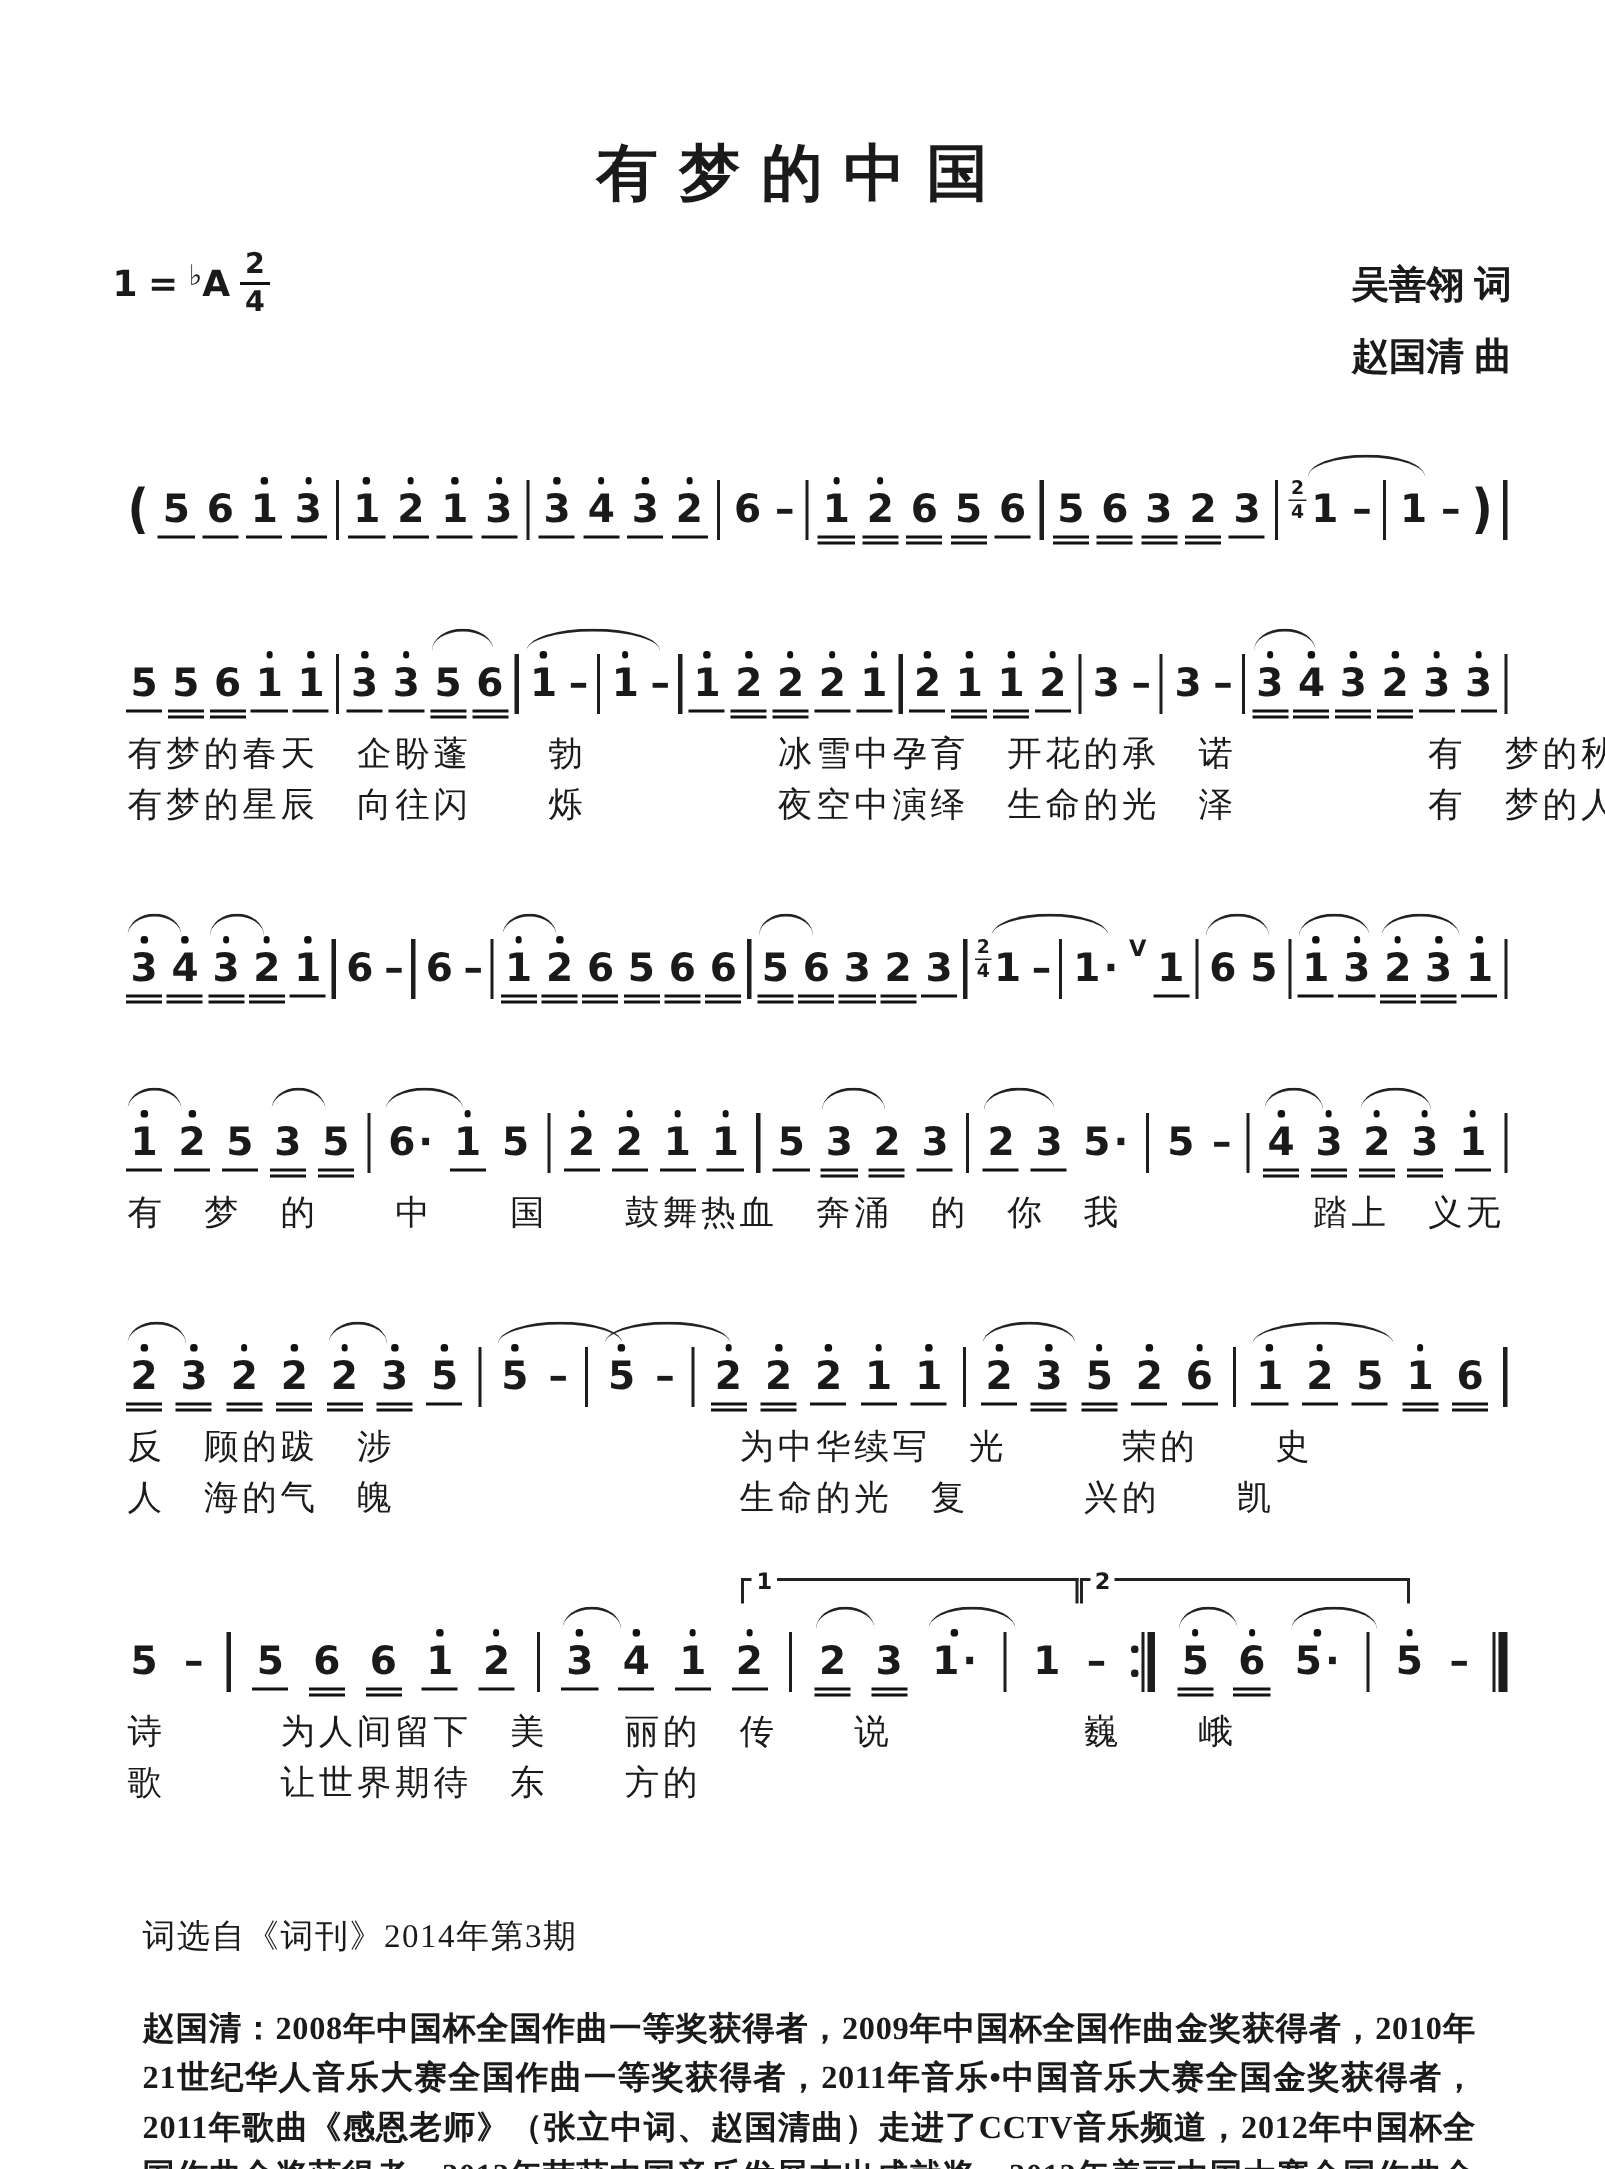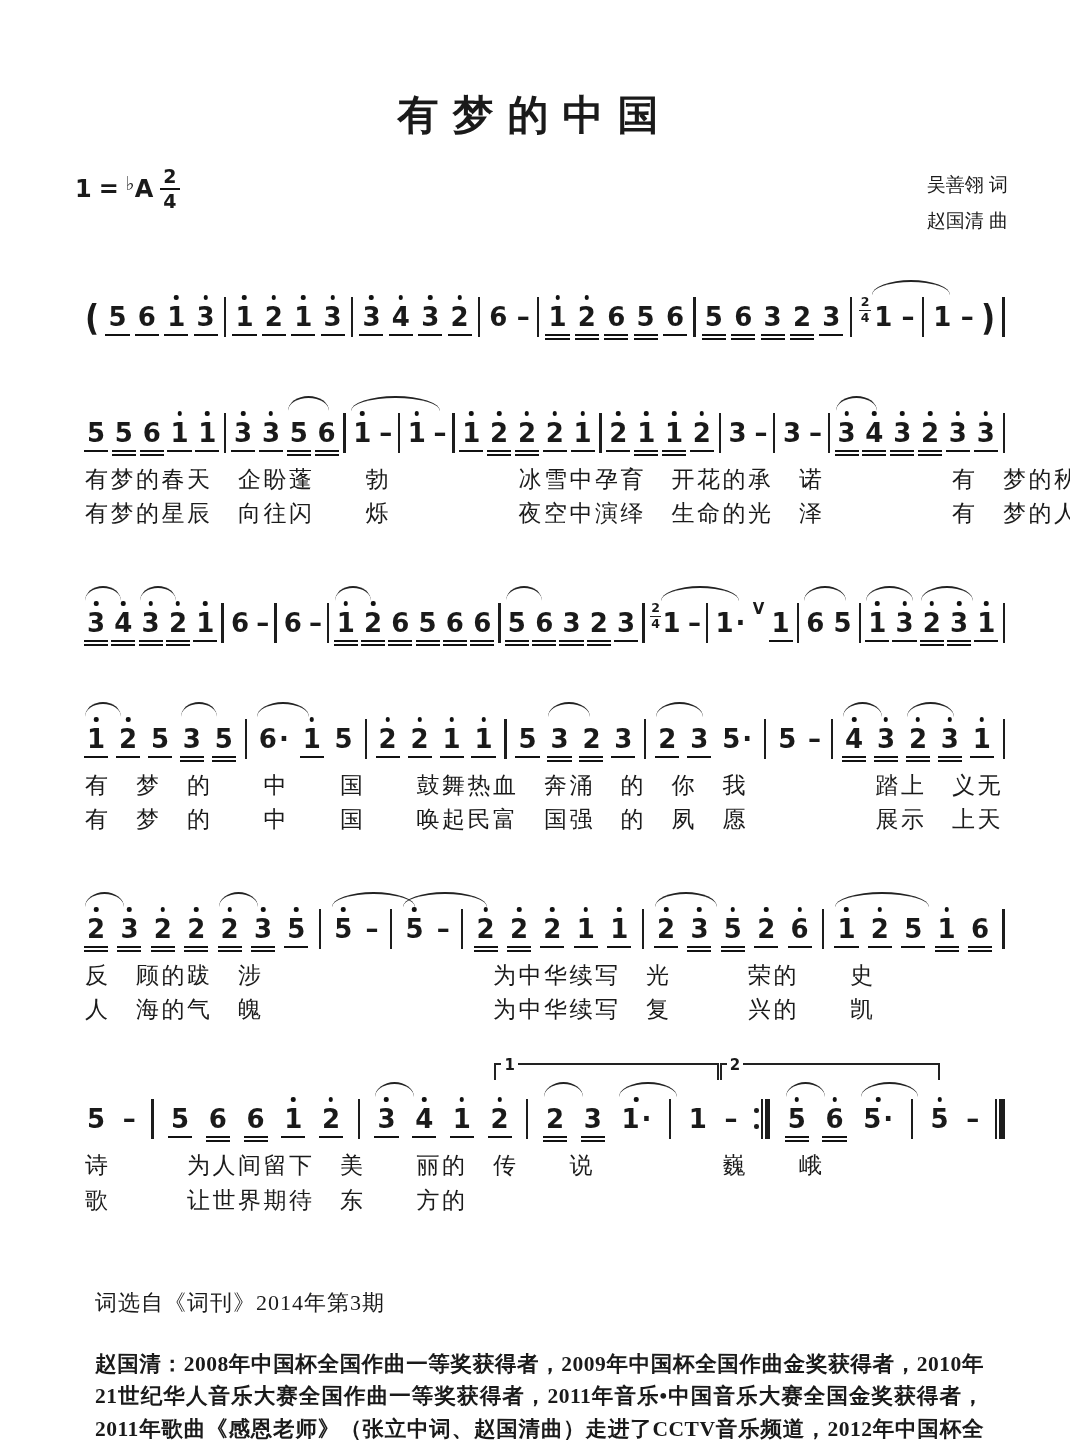--- a/index.html
+++ b/index.html
@@ -9,21 +9,21 @@
          font-weight:bold;font-size:41px;letter-spacing:14px;}
 
   .meta{display:flex;justify-content:space-between;align-items:flex-start;margin:24px 62px 0 75px;}
   .keysig{display:flex;align-items:center;gap:7px;font-family:"DejaVu Sans",sans-serif;
           font-weight:bold;font-size:24px;}
   .keysig .flat{font-size:19px;transform:translateY(-7px);display:inline-block;}
   .frac{display:inline-flex;flex-direction:column;align-items:center;line-height:1;font-size:19px;}
   .frac b{border-bottom:2px solid #111;padding:0 3px 2px;}
   .frac span{padding-top:2px;}
   .credits{text-align:right;font-family:"Liberation Sans","DejaVu Sans",sans-serif;
-           font-weight:normal;font-size:19px;line-height:1.9;}
+           font-weight:bold;font-size:25px;line-height:1.9;}
 
   #score{margin:10px 65px 0 85px;}
   .system{position:relative;margin-top:52px;}
   .system:first-child{margin-top:36px;}
   .notes{display:flex;justify-content:space-between;align-items:center;height:44px;padding-top:20px;
          font-family:"DejaVu Sans",sans-serif;font-weight:bold;font-size:26px;}
   .note{position:relative;display:inline-block;line-height:1;padding:0 2px;}
   .hi::before{content:"";position:absolute;top:-9px;left:50%;transform:translateX(-50%);
               width:4.5px;height:4.5px;border-radius:50%;background:#111;}
   .u1::after{content:"";position:absolute;left:-1px;right:-1px;bottom:-6px;height:2.2px;background:#111;}
@@ -263,21 +263,20 @@
           <span class="dash">–</span>
           <span class="bar"></span>
           <span class="note hi u2" style="position: relative;">4<i class="slur" style="--w: 39px;"></i></span>
           <span class="note hi u2">3</span>
           <span class="note hi u2" style="position: relative;">2<i class="slur" style="--w: 46.800000000000004px;"></i></span>
           <span class="note hi u2">3</span>
           <span class="note hi u1">1</span>
           <span class="bar"></span>
         </div>
         <div class="lyr">有　梦　的　　中　　国　　鼓舞热血　奔涌　的　你　我　　　　　踏上　义无</div>
-        <div class="lyr">有　梦　的　　中　　国　　唤起民富　国强　的　夙　愿　　　　　展示　上天</div>
       </div>
       <div class="system">
         <div class="notes">
           <span class="note hi u2" style="position: relative;">2<i class="slur" style="--w: 39px;"></i></span>
           <span class="note hi u2">3</span>
           <span class="note hi u2">2</span>
           <span class="note hi u2">2</span>
           <span class="note hi u2" style="position: relative;">2<i class="slur" style="--w: 39px;"></i></span>
           <span class="note hi u2">3</span>
           <span class="note hi u1">5</span>
@@ -301,21 +300,21 @@
           <span class="note hi u1">6</span>
           <span class="bar"></span>
           <span class="note hi u1" style="position: relative;">1<i class="slur" style="--w: 93.60000000000001px;"></i></span>
           <span class="note hi u1">2</span>
           <span class="note u1">5</span>
           <span class="note hi u2">1</span>
           <span class="note u2">6</span>
           <span class="bar"></span>
         </div>
         <div class="lyr">反　顾的跋　涉　　　　　　　　　为中华续写　光　　　荣的　　史</div>
-        <div class="lyr">人　海的气　魄　　　　　　　　　为中华续写　复　　　兴的　　凯</div>
+        <div class="lyr">人　海的气　魄　　　　　　　　　生命的光　复　　　兴的　　凯</div>
       </div>
       <div class="system">
         <div class="ending" style="left: 44.5%; width: 24%;">
           <b>1</b>
         </div>
         <div class="ending" style="left: 69%; width: 23.5%;">
           <b>2</b>
         </div>
         <div class="notes">
           <span class="note">5</span>

